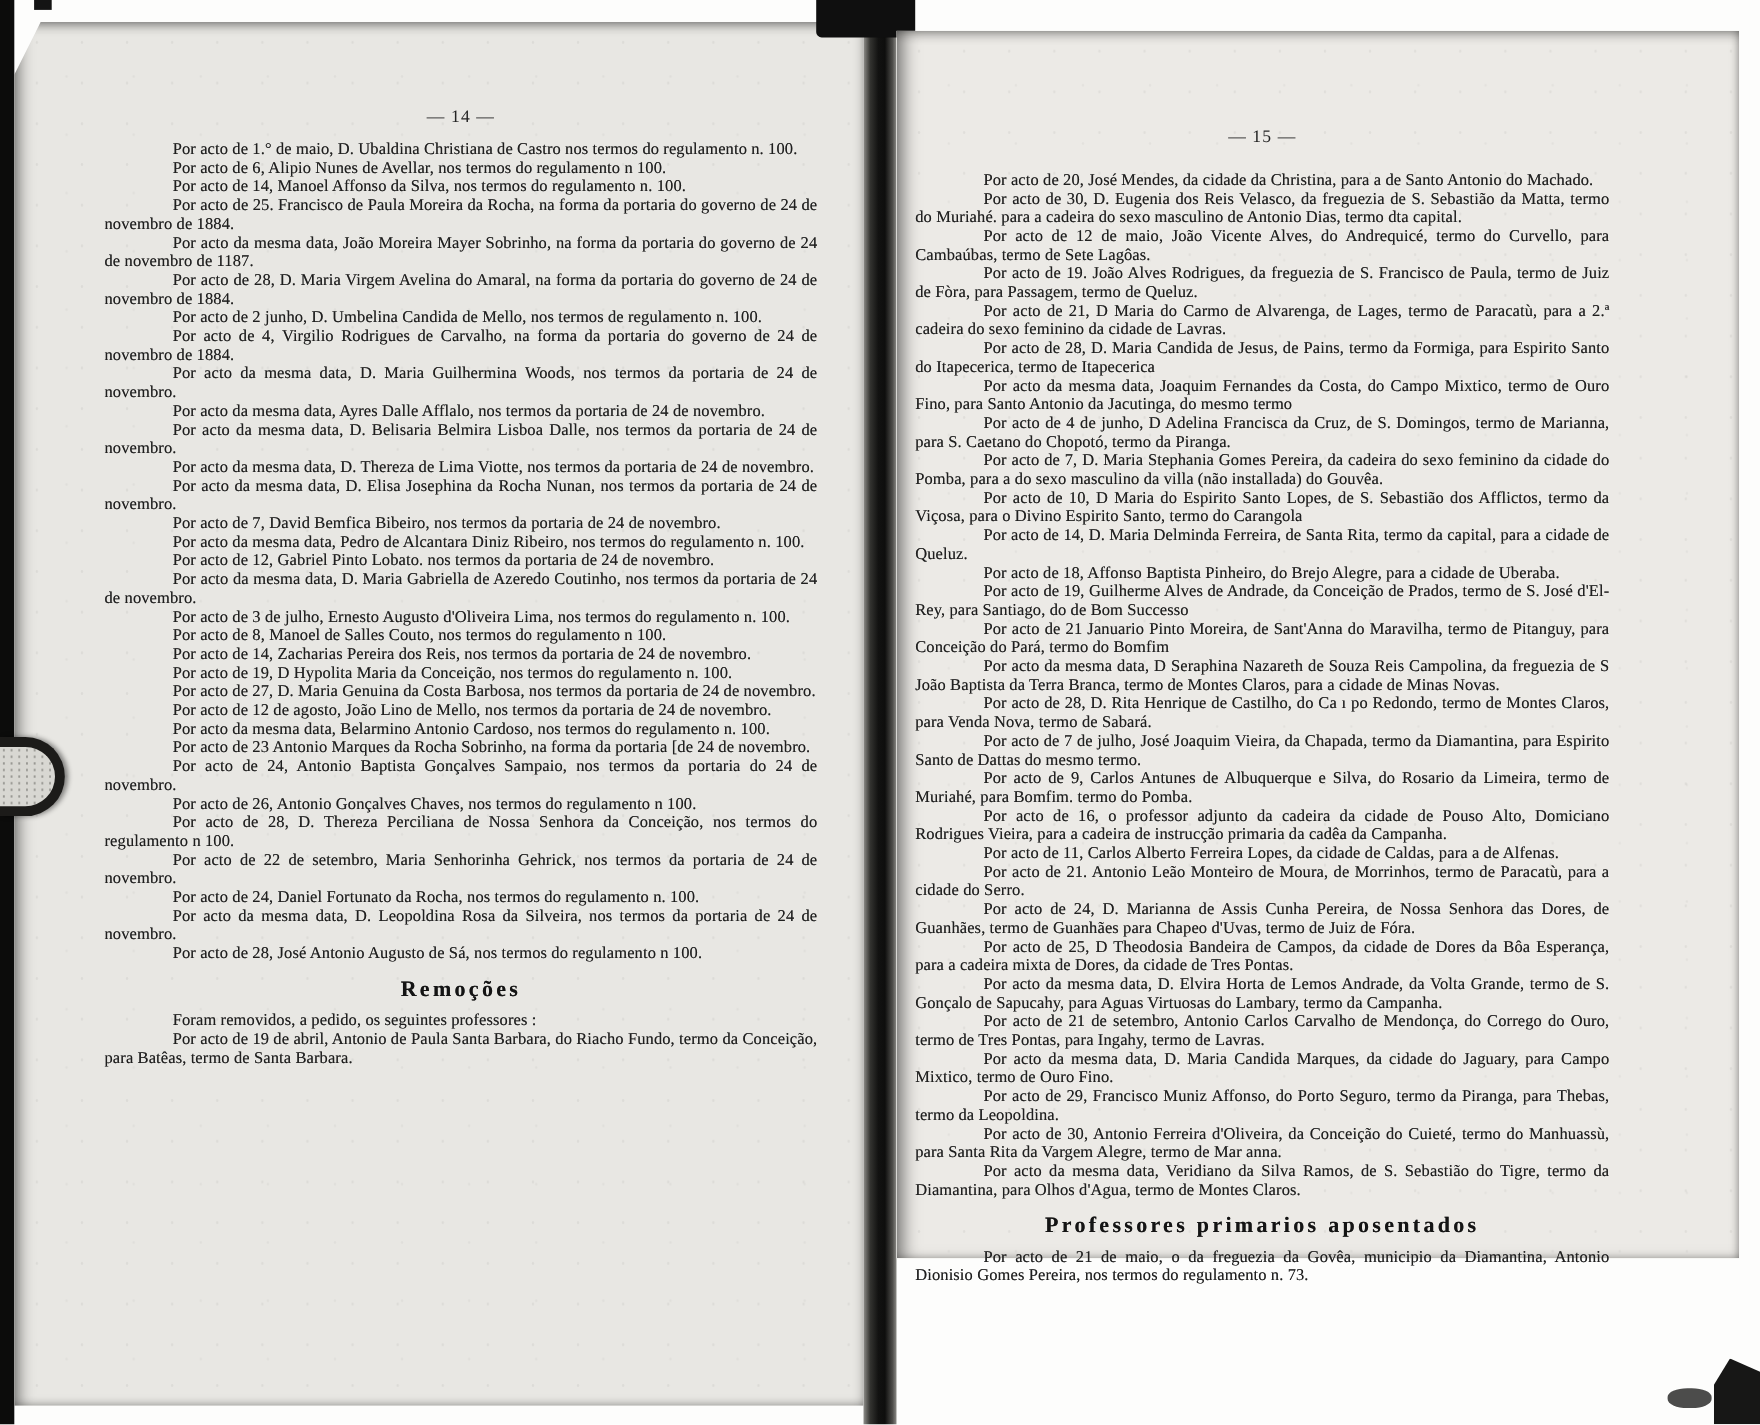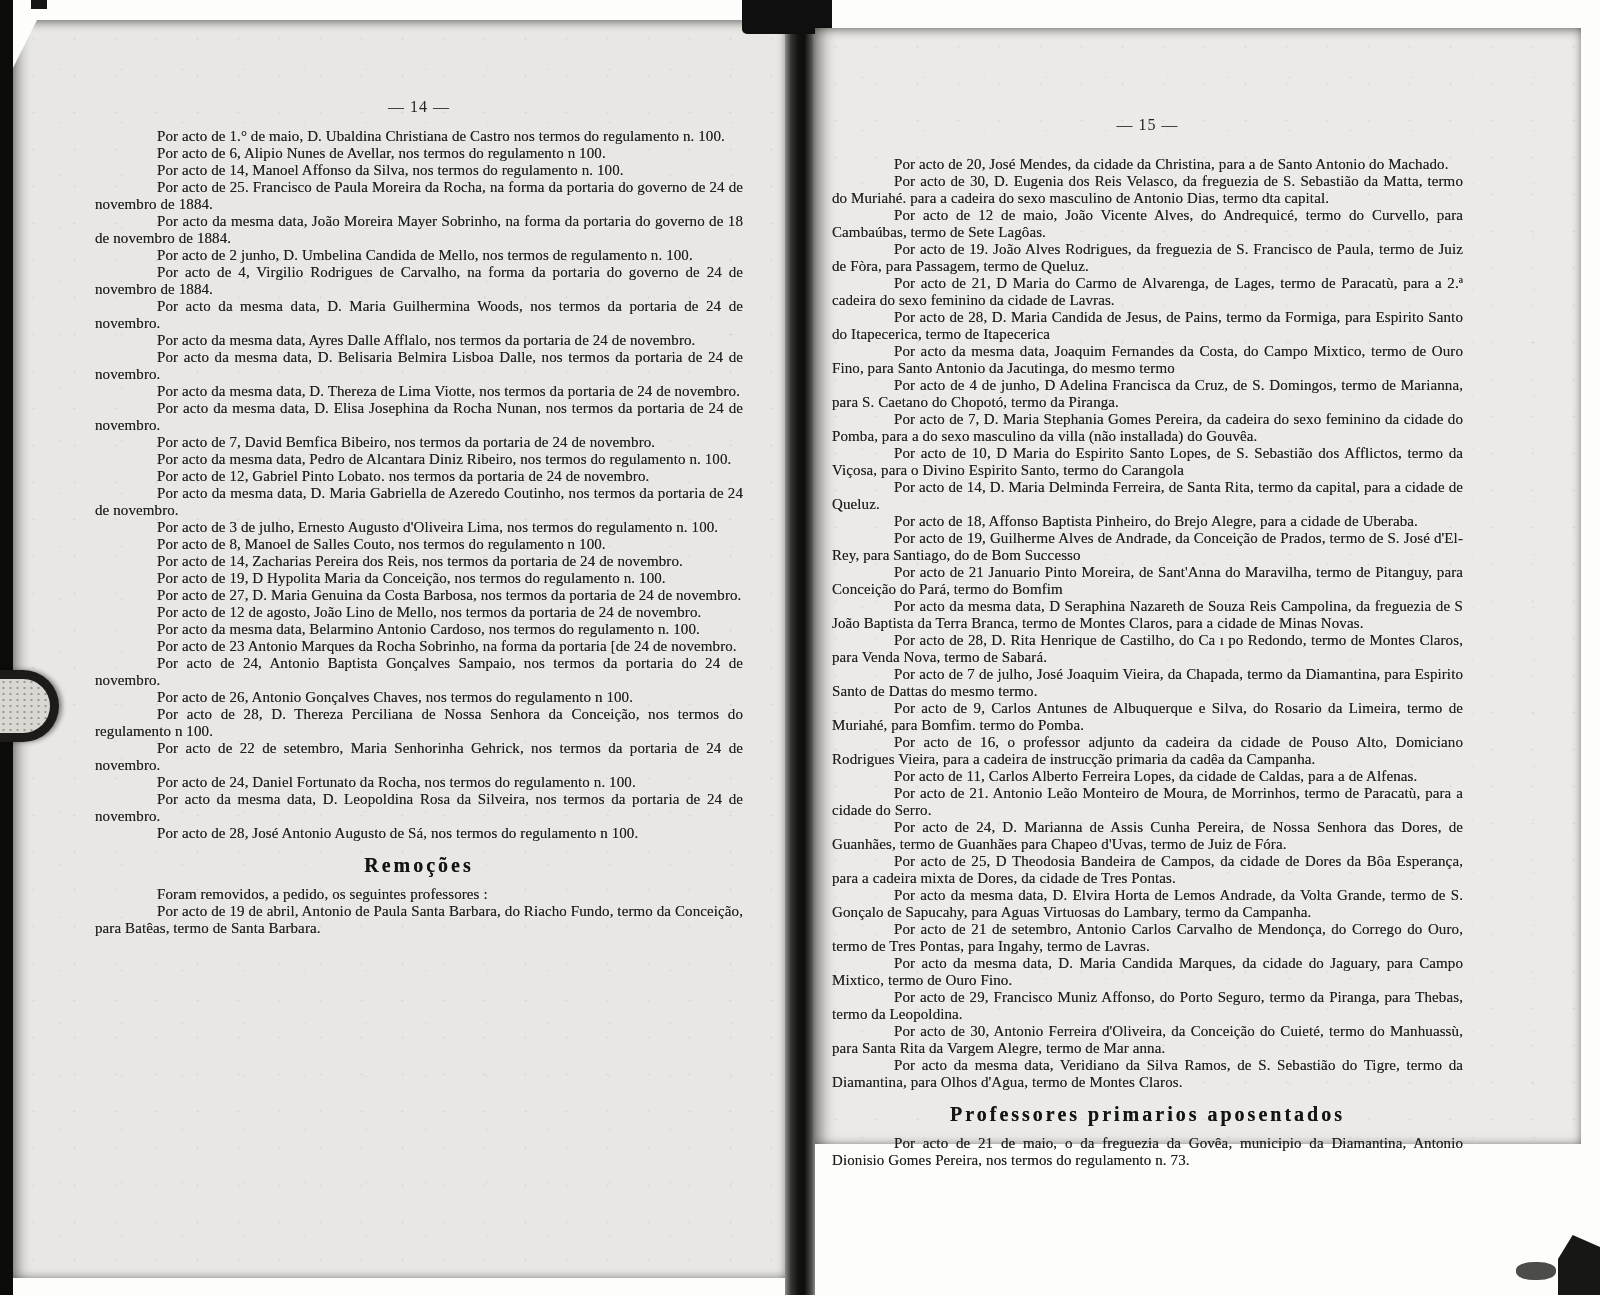--- a/index.html
+++ b/index.html
@@ -92,21 +92,22 @@
   <div class="spine-nub"></div>
 
   <div class="page page-left">
     <div class="content">
       <div class="page-no">— 14 —</div>
       <div class="page-body">
           <p class="para">Por acto de 1.° de maio, D. Ubaldina Christiana de Castro nos termos do regulamento n. 100.</p>
           <p class="para">Por acto de 6, Alipio Nunes de Avellar, nos termos do regulamento n 100.</p>
           <p class="para">Por acto de 14, Manoel Affonso da Silva, nos termos do regulamento n. 100.</p>
           <p class="para">Por acto de 25. Francisco de Paula Moreira da Rocha, na forma da portaria do governo de 24 de novembro de 1884.</p>
-          <p class="para">Por acto da mesma data, João Moreira Mayer Sobrinho, na forma da portaria do governo de 18 de novembro de 1884.</p>
+          <p class="para">Por acto da mesma data, João Moreira Mayer Sobrinho, na forma da portaria do governo de 24 de novembro de 1187.</p>
+          <p class="para">Por acto de 28, D. Maria Virgem Avelina do Amaral, na forma da portaria do governo de 24 de novembro de 1884.</p>
           <p class="para">Por acto de 2 junho, D. Umbelina Candida de Mello, nos termos de regulamento n. 100.</p>
           <p class="para">Por acto de 4, Virgilio Rodrigues de Carvalho, na forma da portaria do governo de 24 de novembro de 1884.</p>
           <p class="para">Por acto da mesma data, D. Maria Guilhermina Woods, nos termos da portaria de 24 de novembro.</p>
           <p class="para">Por acto da mesma data, Ayres Dalle Afflalo, nos termos da portaria de 24 de novembro.</p>
           <p class="para">Por acto da mesma data, D. Belisaria Belmira Lisboa Dalle, nos termos da portaria de 24 de novembro.</p>
           <p class="para">Por acto da mesma data, D. Thereza de Lima Viotte, nos termos da portaria de 24 de novembro.</p>
           <p class="para">Por acto da mesma data, D. Elisa Josephina da Rocha Nunan, nos termos da portaria de 24 de novembro.</p>
           <p class="para">Por acto de 7, David Bemfica Bibeiro, nos termos da portaria de 24 de novembro.</p>
           <p class="para">Por acto da mesma data, Pedro de Alcantara Diniz Ribeiro, nos termos do regulamento n. 100.</p>
           <p class="para">Por acto de 12, Gabriel Pinto Lobato. nos termos da portaria de 24 de novembro.</p>

